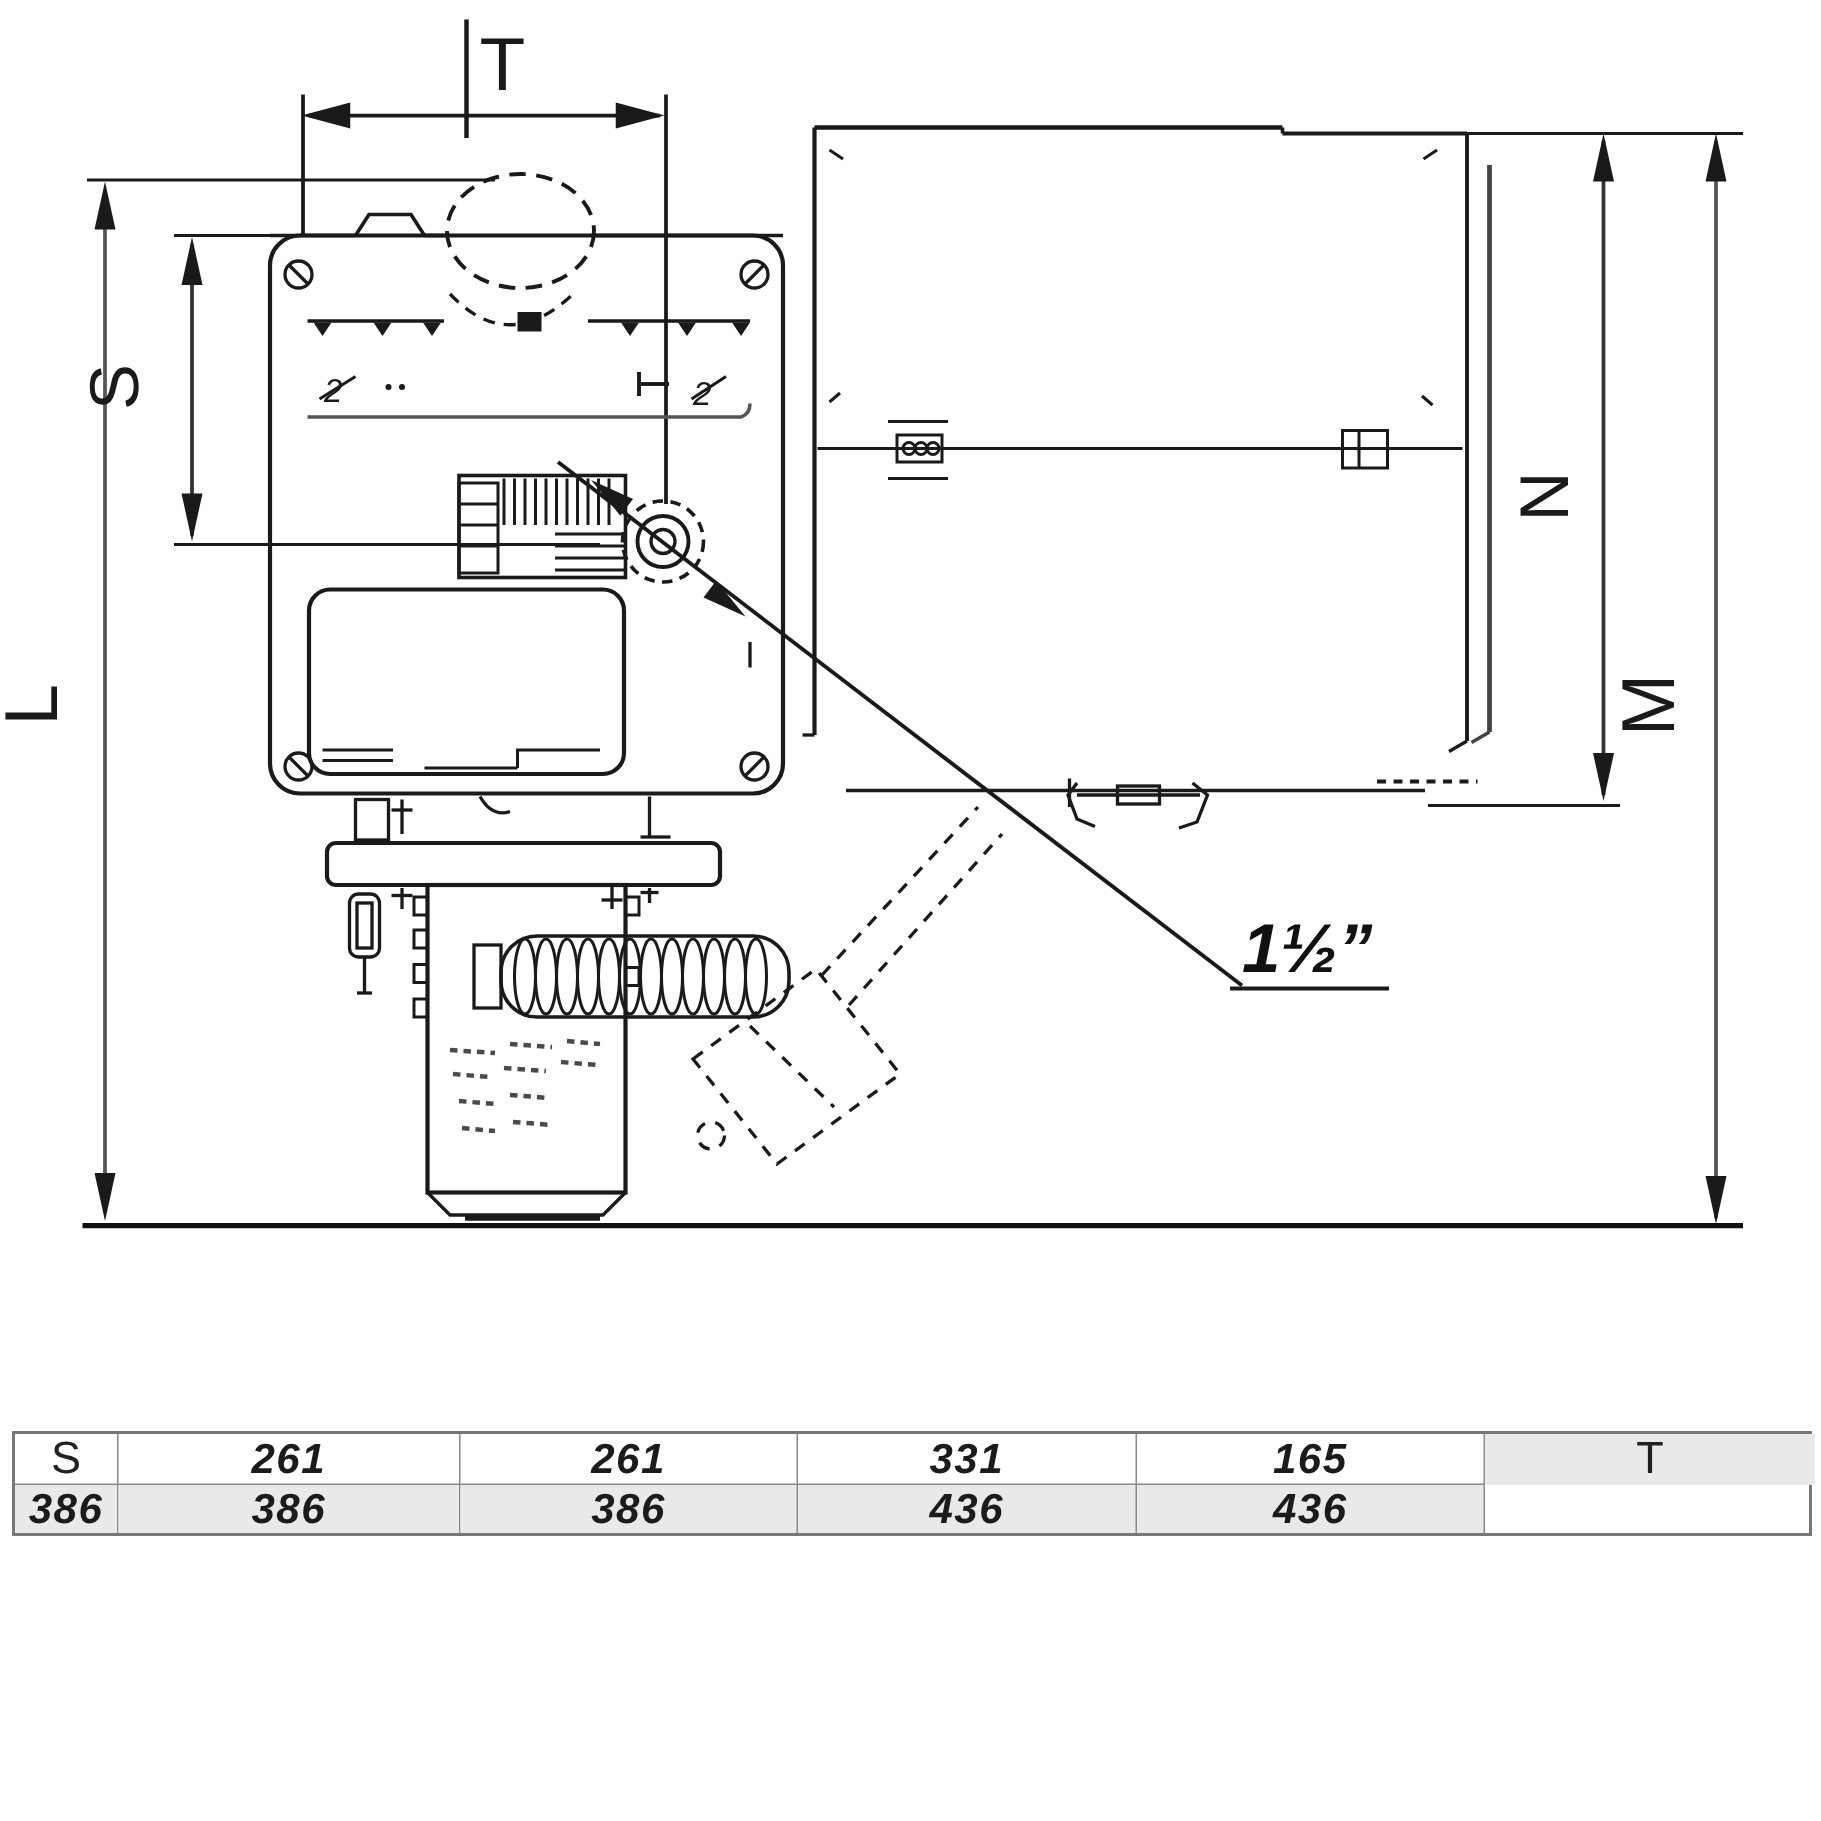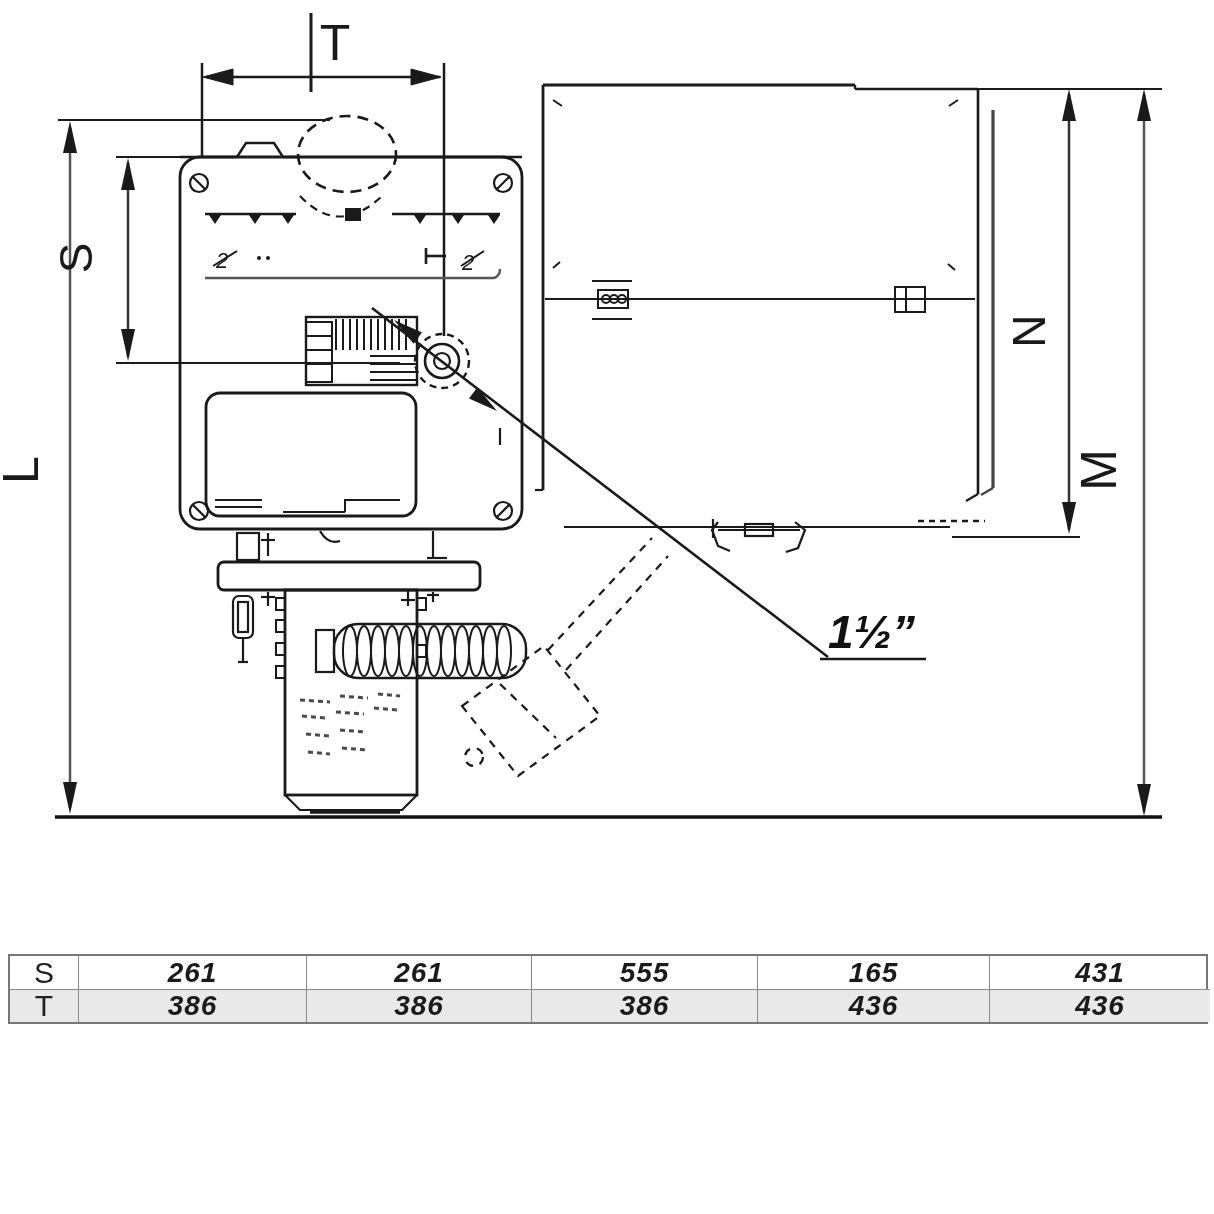--- a/index.html
+++ b/index.html
@@ -306,23 +306,22 @@
 
   <text x="216" y="268" font-size="22" font-style="italic" fill="#1a1a1a" class="dim-letter">2</text>
   <text x="462" y="270" font-size="22" font-style="italic" fill="#1a1a1a" class="dim-letter">2</text>
 </svg>
 
 <div class="spec-table">
 
   <div class="cell rowhead">S</div>
   <div class="cell val">261</div>
   <div class="cell val">261</div>
-  <div class="cell val">555</div>
+  <div class="cell val">331</div>
   <div class="cell val">165</div>
-  <div class="cell val">431</div>
 
   <div class="cell row-t rowhead">T</div>
   <div class="cell row-t val">386</div>
   <div class="cell row-t val">386</div>
   <div class="cell row-t val">386</div>
   <div class="cell row-t val">436</div>
   <div class="cell row-t val">436</div>
 </div>
 
 </div>

